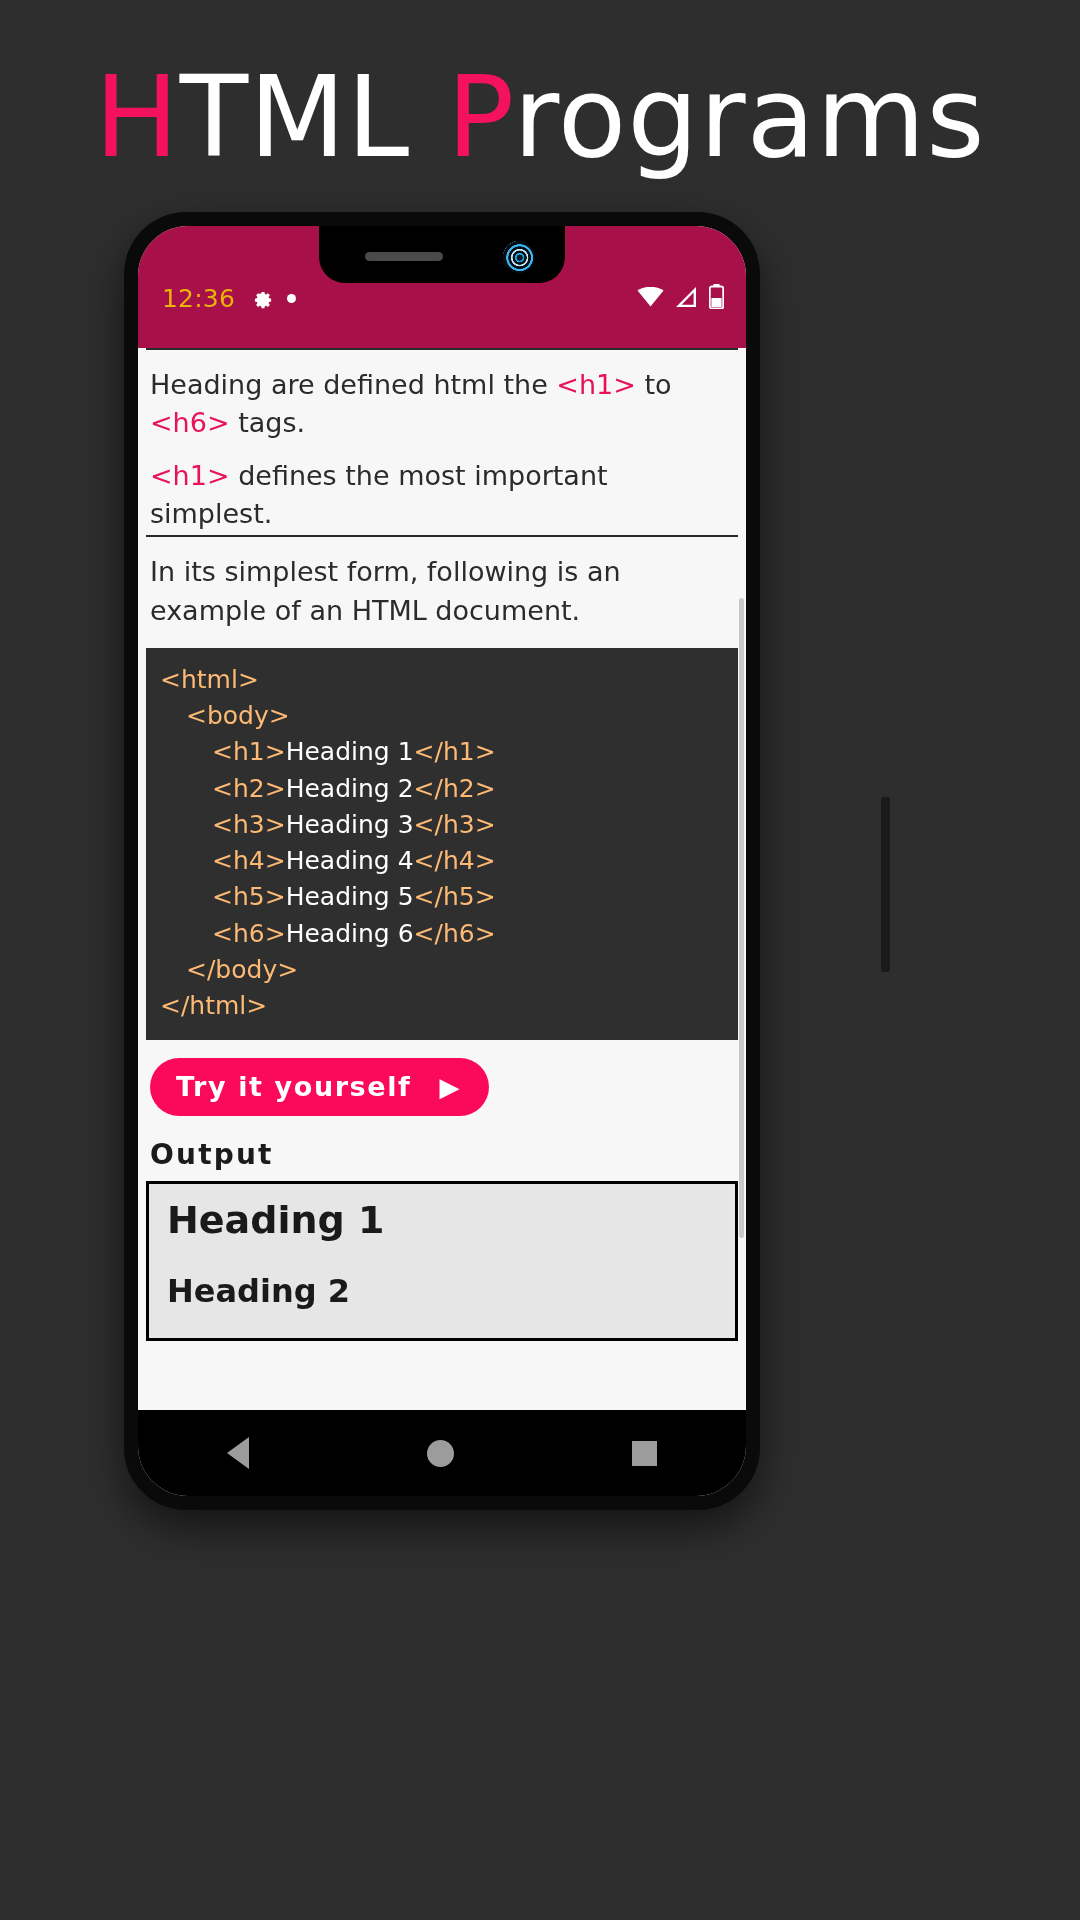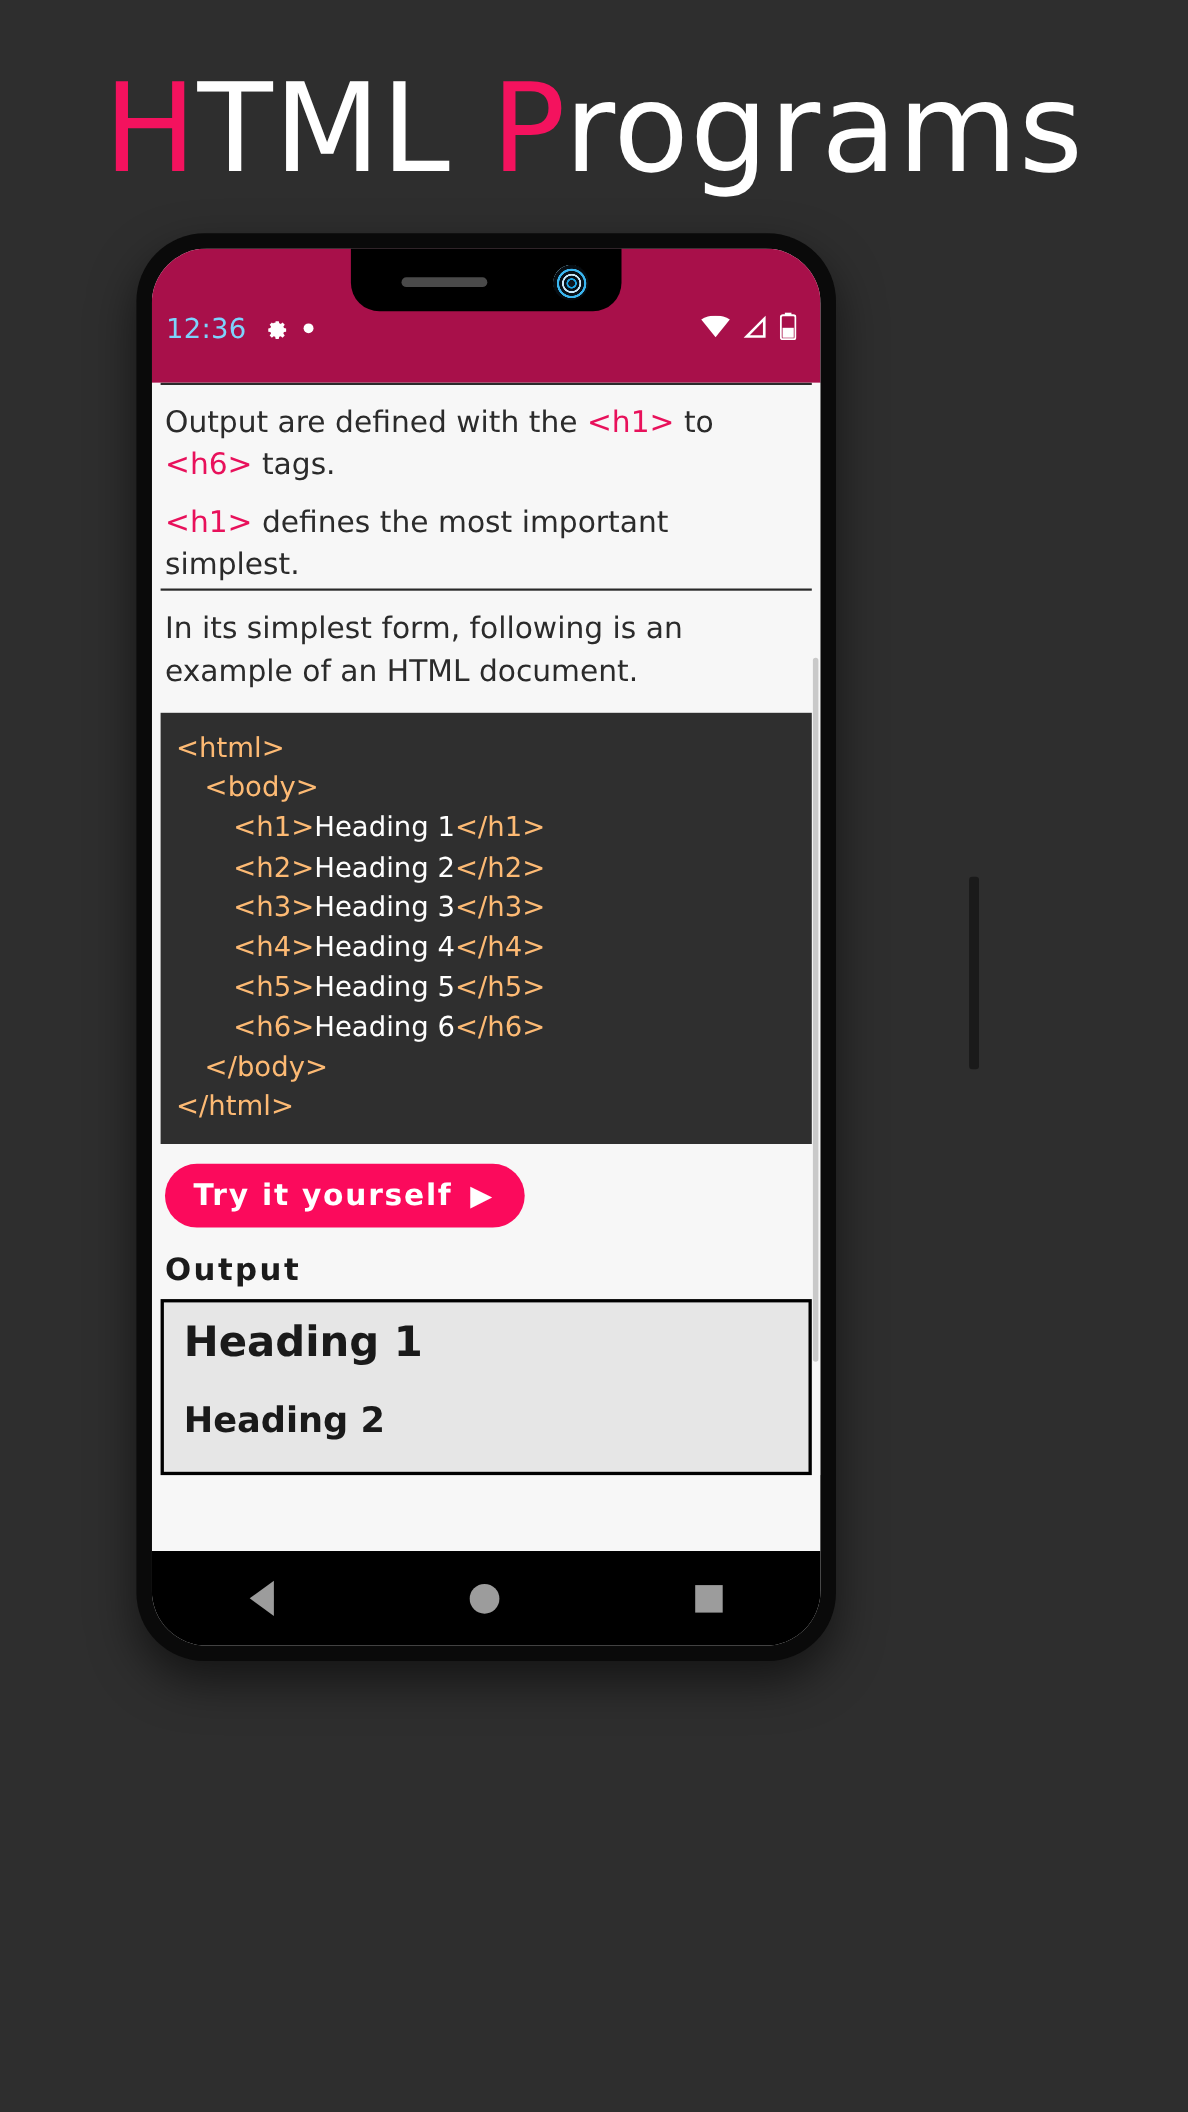--- a/index.html
+++ b/index.html
@@ -93,24 +93,24 @@
     width: 608px; height: 1270px;
     background: #f7f7f7;
     overflow: hidden;
   }
 
   
   .statusbar {
     position: relative;
     height: 122px;
     background: #a8104a;
-    color: #7dd3fc;
+    color: #eab308;
     display: flex;
     align-items: flex-start;
-    padding: 58px 22px 0 13px;
+    padding: 58px 22px 0 24px;
     justify-content: space-between;
   }
   .sb-left { display: flex; align-items: center; gap: 14px; }
   .sb-time { font-size: 25px; font-family: "DejaVu Sans", sans-serif; letter-spacing:.2px;}
   .gear-icon { display:inline-block; width: 24px; height: 24px; position: relative; }
   .gear-icon svg { display:block; }
   .dot-icon { width: 9px; height: 9px; border-radius: 50%; background: #fff; display:inline-block; }
   .sb-right { margin-left: auto; display: flex; align-items: center; gap: 10px; }
   .wifi-icon { width: 27px; height: 20px; }
   .signal-icon { width: 25px; height: 22px; }
@@ -149,21 +149,21 @@
     font-size: 25px;
     line-height: 1.45;
     padding: 14px 0 16px 14px;
     white-space: pre;
   }
   .code .t { color: #fdba74; }
 
   
   .trywrap { padding: 18px 10px 10px 12px; }
   .trybtn {
-    display: inline-flex; align-items: center; gap: 16px;
+    display: inline-flex; align-items: center; gap: 28px;
     background: #fb0a5c;
     color: #fff;
     border: none;
     border-radius: 34px;
     padding: 13px 28px 14px 26px;
     font-size: 27px;
     font-weight: bold;
     letter-spacing: 1.6px;
     font-family: "DejaVu Sans", sans-serif;
     cursor: pointer;
@@ -261,21 +261,21 @@
               </svg>
             </span>
           </div>
         </div>
 
         <div class="content">
 
           <div class="rule"></div>
 
           <div class="para">
-            <span>Output are defined with the </span><span class="tag">&lt;h1&gt;</span><span> to </span><span class="tag">&lt;h6&gt;</span><span> tags.</span>
+            <span>Heading are defined html the </span><span class="tag">&lt;h1&gt;</span><span> to </span><span class="tag">&lt;h6&gt;</span><span> tags.</span>
           </div>
 
           <div class="para tight">
             <span class="tag">&lt;h1&gt;</span><span> defines the most important simplest.</span>
           </div>
 
 
           <div class="rule"></div>
 
           <div class="para">In its simplest form, following is an example of an HTML document.</div>

